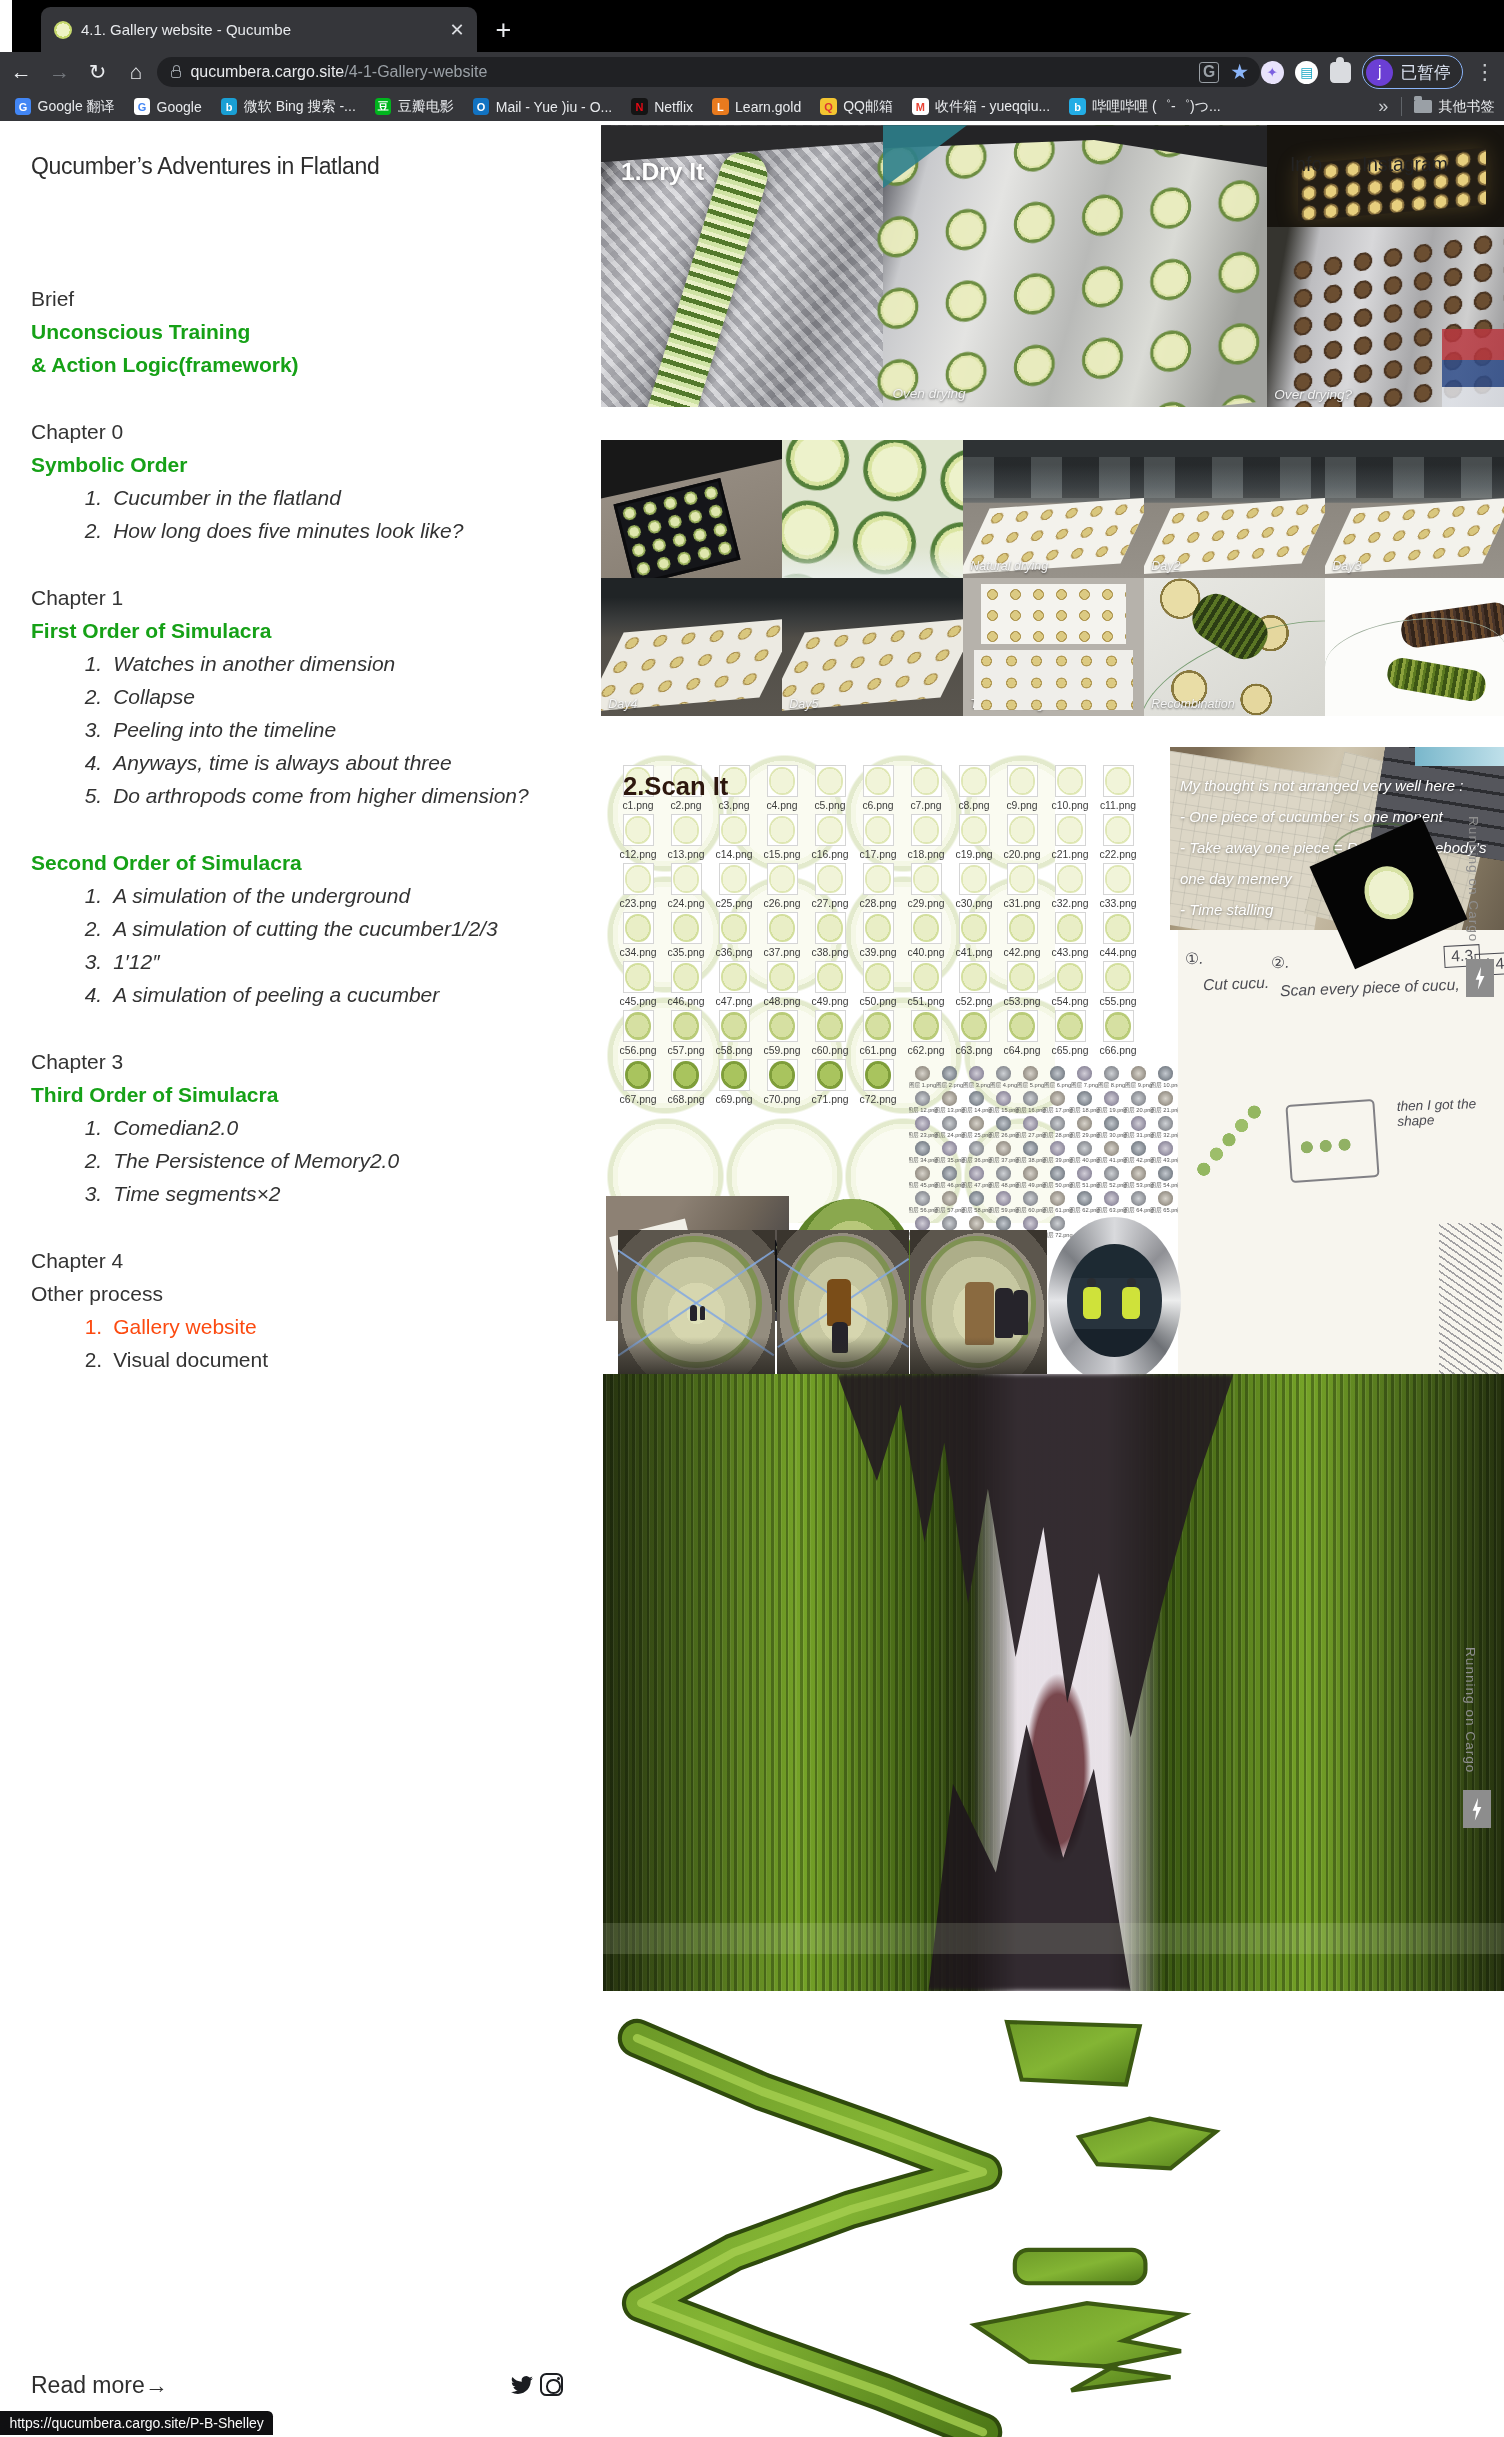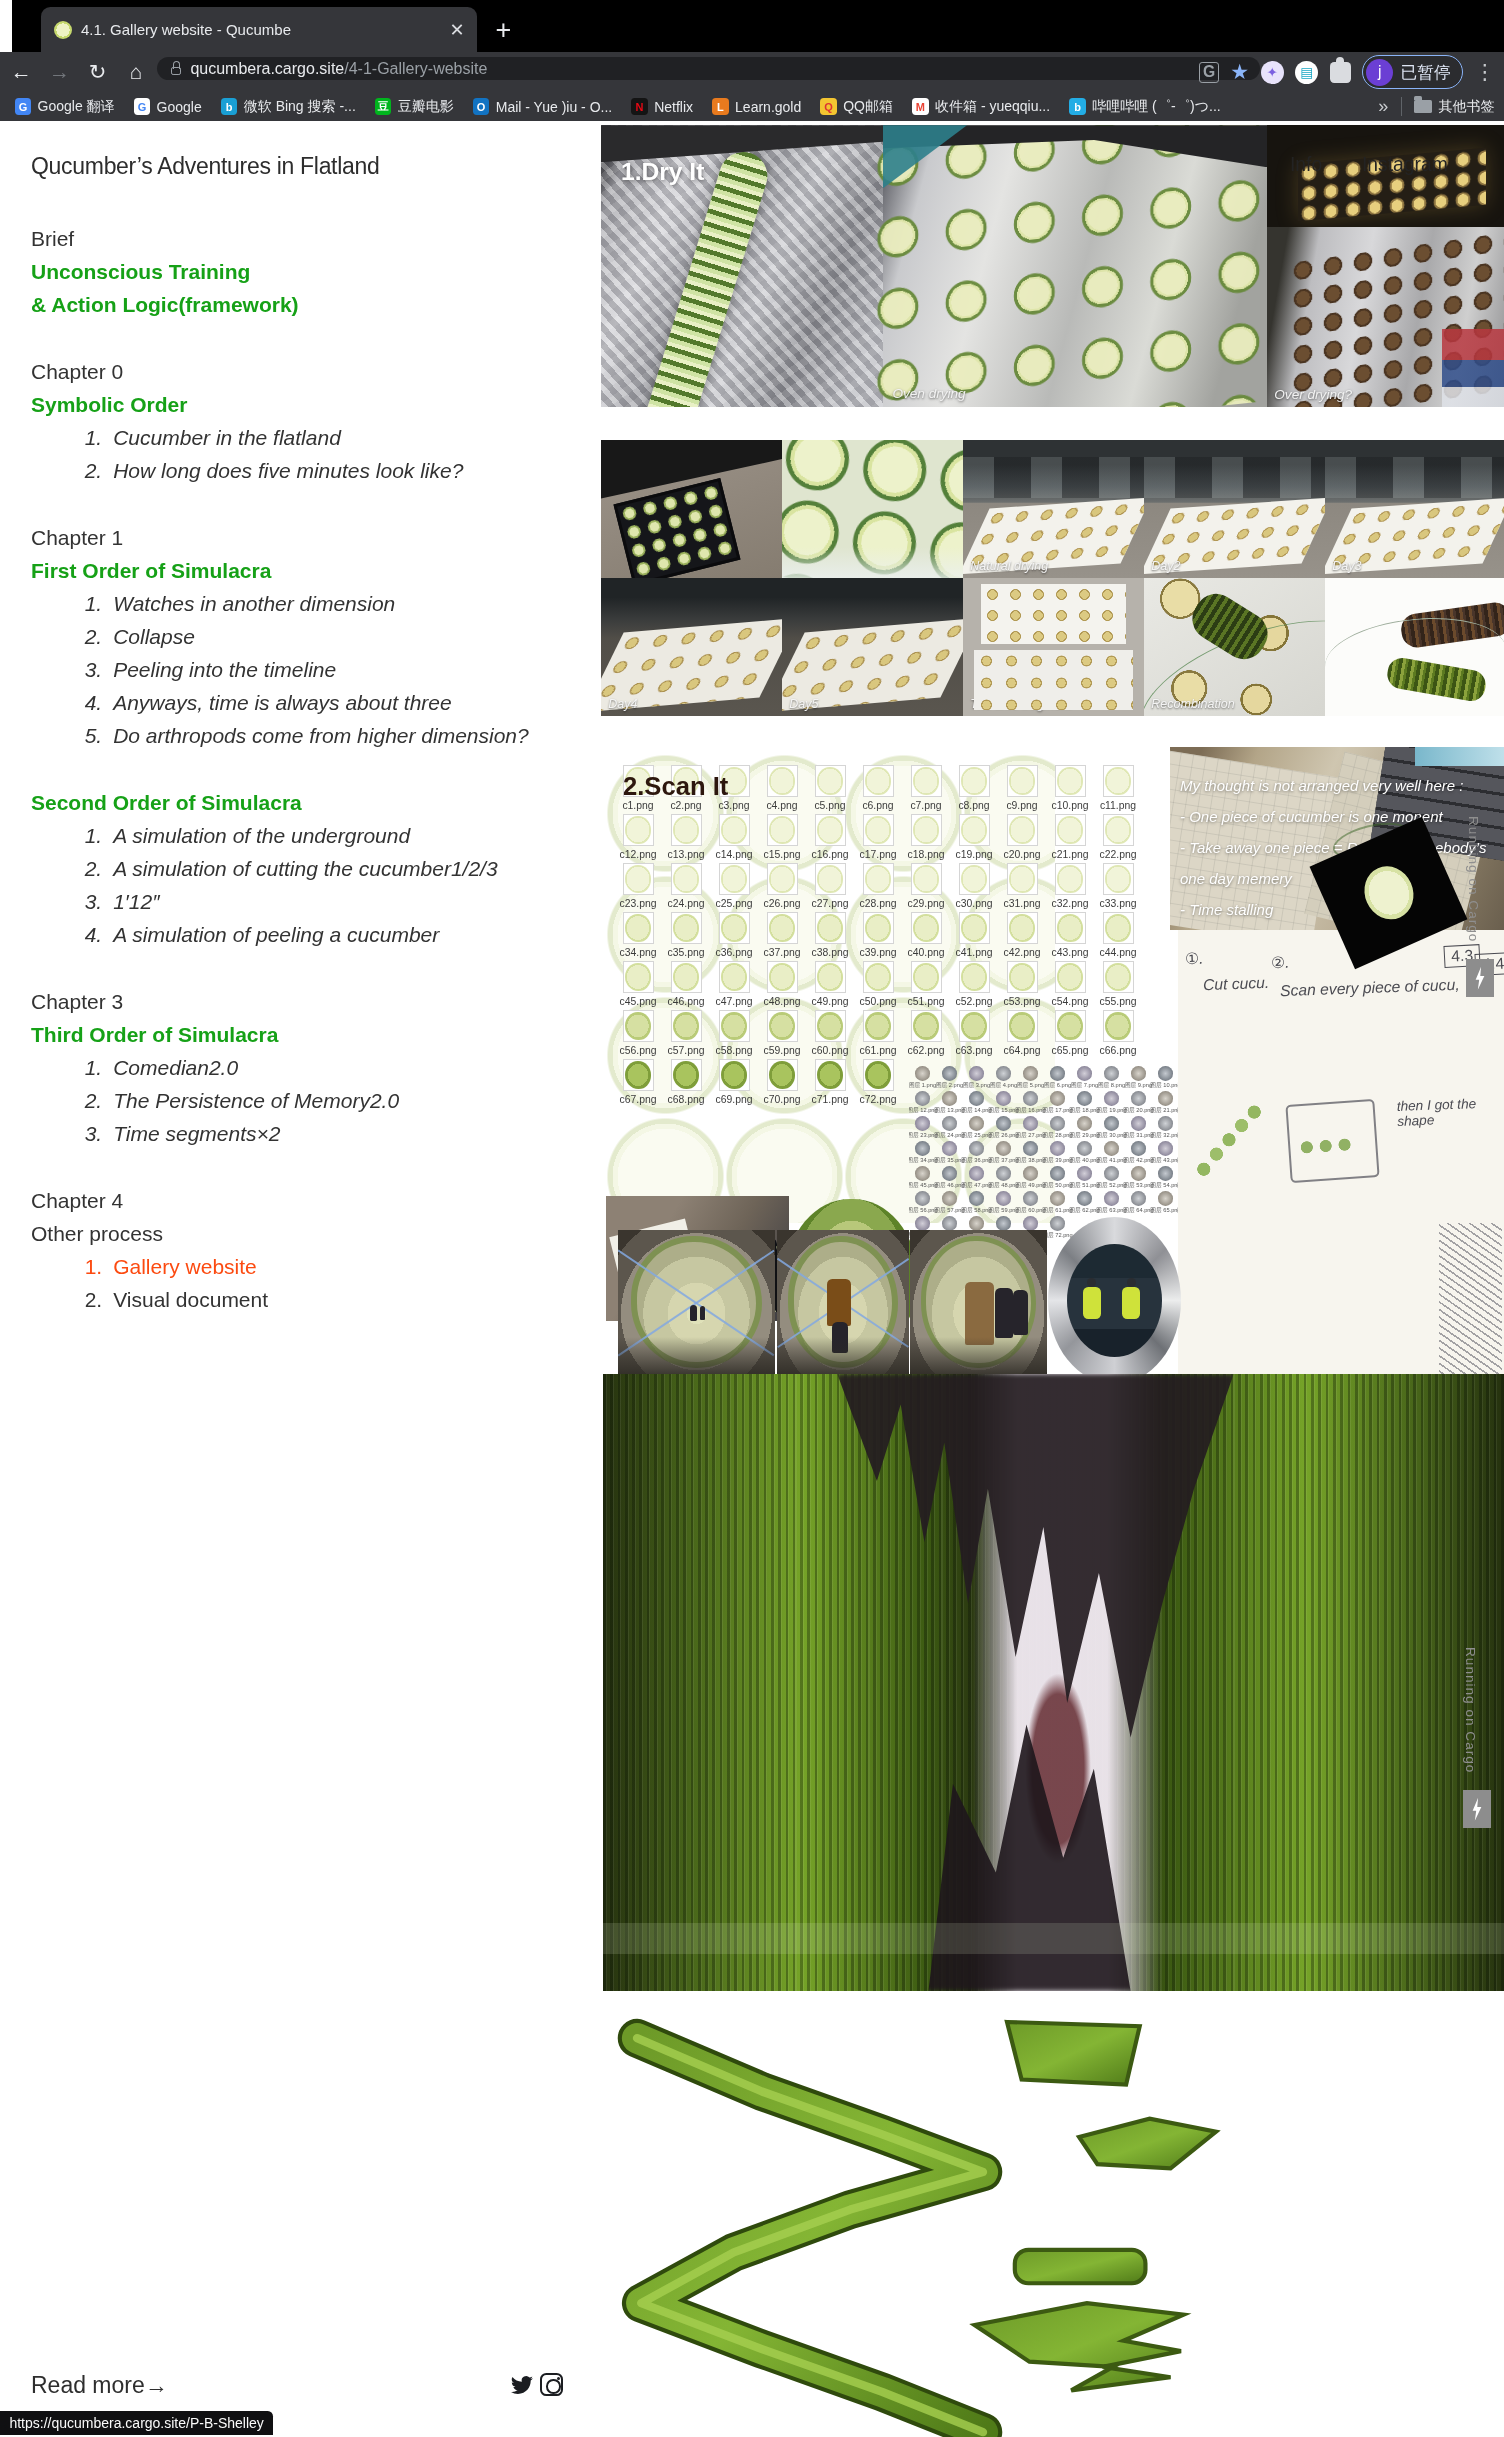--- a/index.html
+++ b/index.html
@@ -16,21 +16,21 @@
   .tabtitle{color:#e8eaed;font-size:15px;white-space:nowrap;overflow:hidden;flex:1;
      -webkit-mask-image:linear-gradient(90deg,#000 85%,transparent);mask-image:linear-gradient(90deg,#000 85%,transparent);}
   .tabclose{color:#dadce0;font-size:18px;line-height:1;flex:0 0 auto;}
   .newtab{position:absolute;left:473px;top:11.5px;width:37px;height:37px;color:#e8eaed;font-size:27px;
      display:flex;align-items:center;justify-content:center;border-radius:50%;}
   .toolbar{position:absolute;left:0;top:52px;width:1505px;height:40px;background:#35363a;
      display:flex;align-items:center;}
   .navico{width:34px;height:34px;margin-left:4.2px;display:flex;align-items:center;justify-content:center;
      color:#e8eaed;font-size:21px;}
   .navico.dim{color:#72767b;}
-  .urlpill{position:absolute;left:157px;top:5.2px;width:1103px;height:23px;border-radius:15px;
+  .urlpill{position:absolute;left:157px;top:5.2px;width:1103px;height:30px;border-radius:15px;
      background:#202124;display:flex;align-items:center;padding:0 13.6px;gap:9.4px;}
   .lock{width:10.4px;height:8.4px;border:1.6px solid #9aa0a6;border-radius:2.1px;position:relative;margin-top:4.2px;}
   .lock::before{content:"";position:absolute;left:1px;top:-6.3px;width:5.2px;height:6.3px;border:1.6px solid #9aa0a6;
      border-bottom:none;border-radius:4.2px 4.2px 0 0;}
   .urlhost{color:#e8eaed;font-size:16px;}
   .urlpath{color:#9aa0a6;font-size:16px;}
   .addr-right{position:absolute;right:0;top:0;height:40px;display:flex;align-items:center;gap:11.5px;padding-right:9.4px;}
   .tr-ico{color:#9aa0a6;font-size:15.7px;border:1.6px solid #9aa0a6;border-radius:3.1px;padding:0.5px 2.6px;font-weight:bold;}
   .star{color:#8ab4f8;font-size:21px;}
   .ext1{width:23px;height:23px;border-radius:50%;background:#e8e3fb;display:flex;align-items:center;justify-content:center;color:#7b61e0;font-size:13.6px;}
@@ -54,21 +54,21 @@
   .vdiv{width:1px;height:19px;background:#5f6368;margin-right:12.5px;}
   .folder{width:18px;height:13.6px;background:#9aa0a6;border-radius:1.6px;position:relative;margin-right:6.3px;}
   .folder::before{content:"";position:absolute;left:0;top:-3.7px;width:7.3px;height:3.7px;background:#9aa0a6;border-radius:1.6px 1.6px 0 0;}
   .otherbm{color:#e8eaed;font-size:14px;margin-right:10.4px;}
 
   
   .content{position:absolute;left:0;top:121px;width:1505px;height:2317px;background:#fff;}
 
   .leftcol{position:absolute;left:31px;top:32px;width:554px;color:#333;}
   .site-title{font-size:23px;color:#2d2d2d;letter-spacing:-0.3px;}
-  .brief{margin-top:42px;font-size:21px;line-height:33px;}
+  .brief{margin-top:102px;font-size:21px;line-height:33px;}
   .greenline{color:#16a117;font-weight:bold;}
   .chapter{margin-top:34px;font-size:21px;line-height:33px;}
   .ch-heading{color:#16a117;font-weight:bold;}
   .ch-heading.plain{color:#333;font-weight:normal;}
   .ch-items{margin:0;padding:0 0 0 77px;font-style:italic;}
   .ch-items li{padding-left:5.2px;}
   .ch-items li.upright{font-style:normal;}
   .ch-items li.accent{color:#fc4a10;}
 
   .readmore{position:absolute;left:31px;top:2251px;font-size:23px;color:#2e2e2e;}

